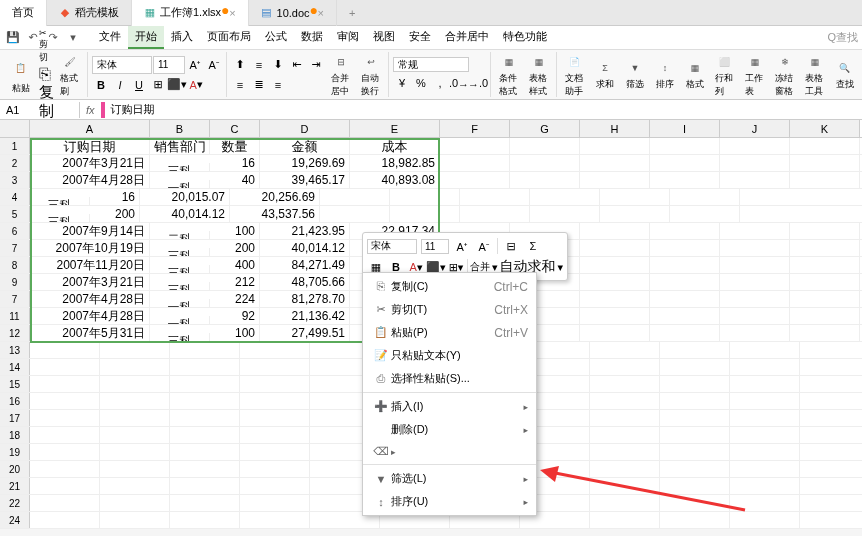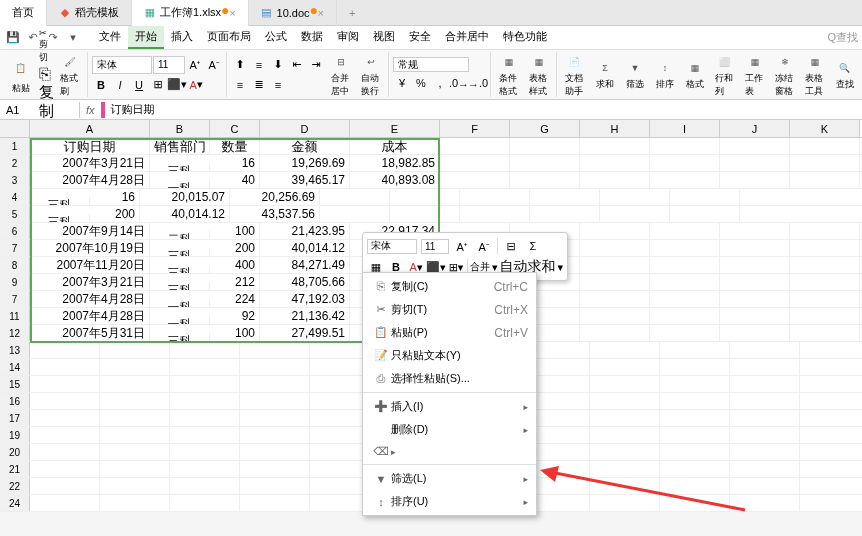--- a/index.html
+++ b/index.html
@@ -398,21 +398,21 @@
         <div class="cell col-other"></div>
         <div class="cell col-other"></div>
         <div class="cell col-other"></div>
         <div class="cell col-other"></div>
       </div>
       <div class="row">
         <div class="row-header">7</div>
         <div class="cell right col-a">2007年4月28日</div>
         <div class="cell center col-b">一科</div>
         <div class="cell right col-c">224</div>
-        <div class="cell right col-d">47,192.03</div>
+        <div class="cell right col-d">81,278.70</div>
         <div class="cell right col-e"></div>
         <div class="cell col-other"></div>
         <div class="cell col-other"></div>
         <div class="cell col-other"></div>
         <div class="cell col-other"></div>
         <div class="cell col-other"></div>
         <div class="cell col-other"></div>
       </div>
       <div class="row">
         <div class="row-header">11</div>
@@ -493,20 +493,34 @@
         <div class="cell col-other"></div>
         <div class="cell col-other"></div>
         <div class="cell col-other"></div>
         <div class="cell col-other"></div>
         <div class="cell col-other"></div>
         <div class="cell col-other"></div>
         <div class="cell col-other"></div>
       </div>
       <div class="row">
         <div class="row-header">17</div>
+        <div class="cell col-other"></div>
+        <div class="cell col-other"></div>
+        <div class="cell col-other"></div>
+        <div class="cell col-other"></div>
+        <div class="cell col-other"></div>
+        <div class="cell col-other"></div>
+        <div class="cell col-other"></div>
+        <div class="cell col-other"></div>
+        <div class="cell col-other"></div>
+        <div class="cell col-other"></div>
+        <div class="cell col-other"></div>
+      </div>
+      <div class="row">
+        <div class="row-header">18</div>
         <div class="cell col-other"></div>
         <div class="cell col-other"></div>
         <div class="cell col-other"></div>
         <div class="cell col-other"></div>
         <div class="cell col-other"></div>
         <div class="cell col-other"></div>
         <div class="cell col-other"></div>
         <div class="cell col-other"></div>
         <div class="cell col-other"></div>
         <div class="cell col-other"></div>

